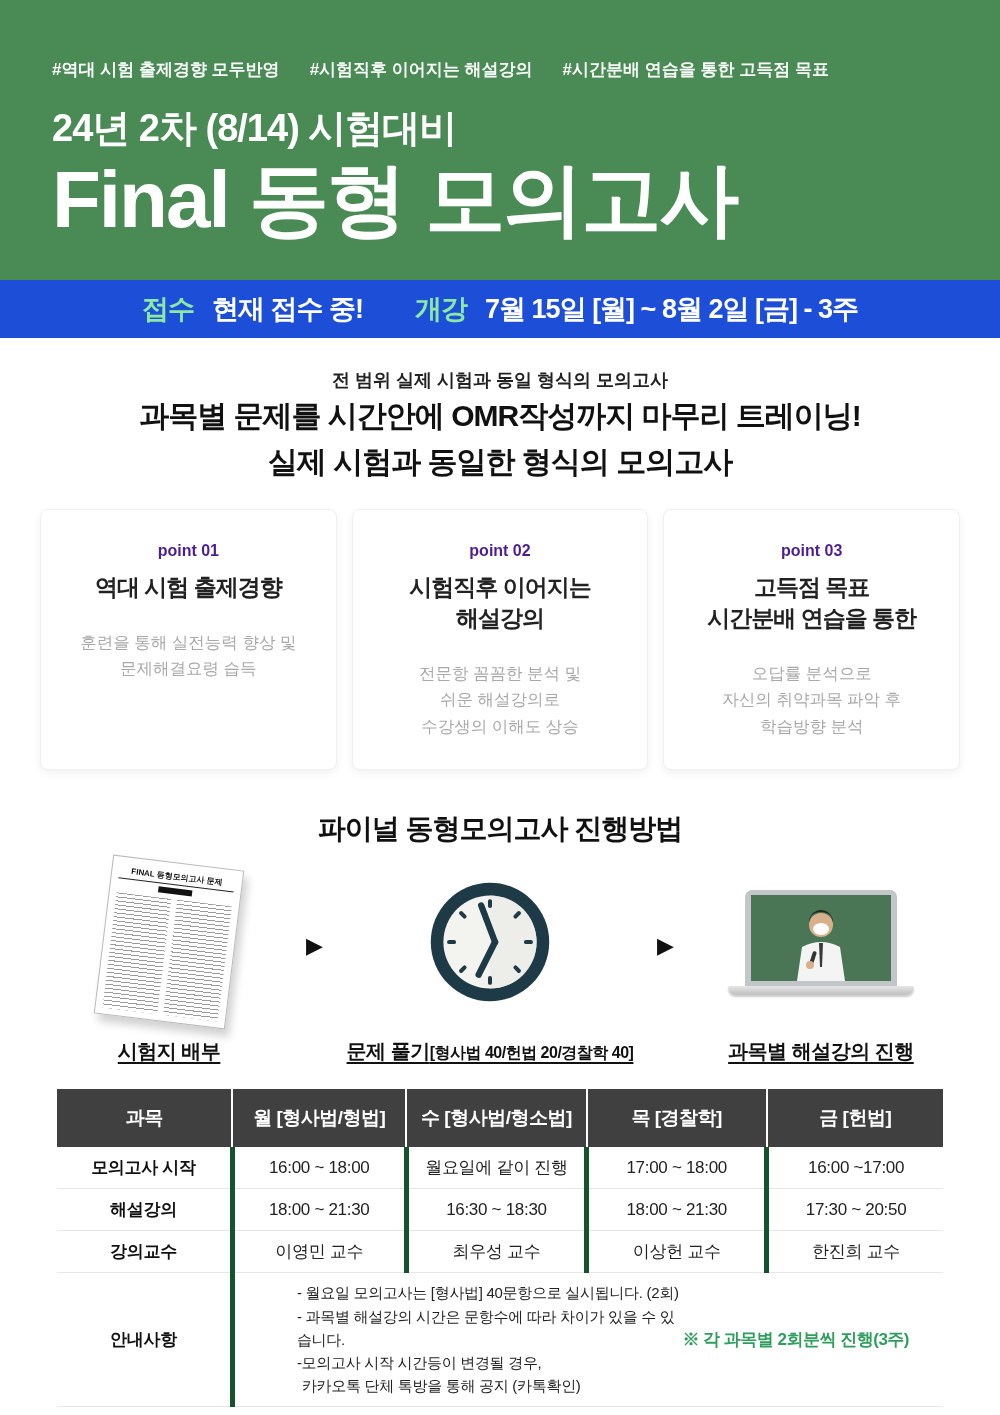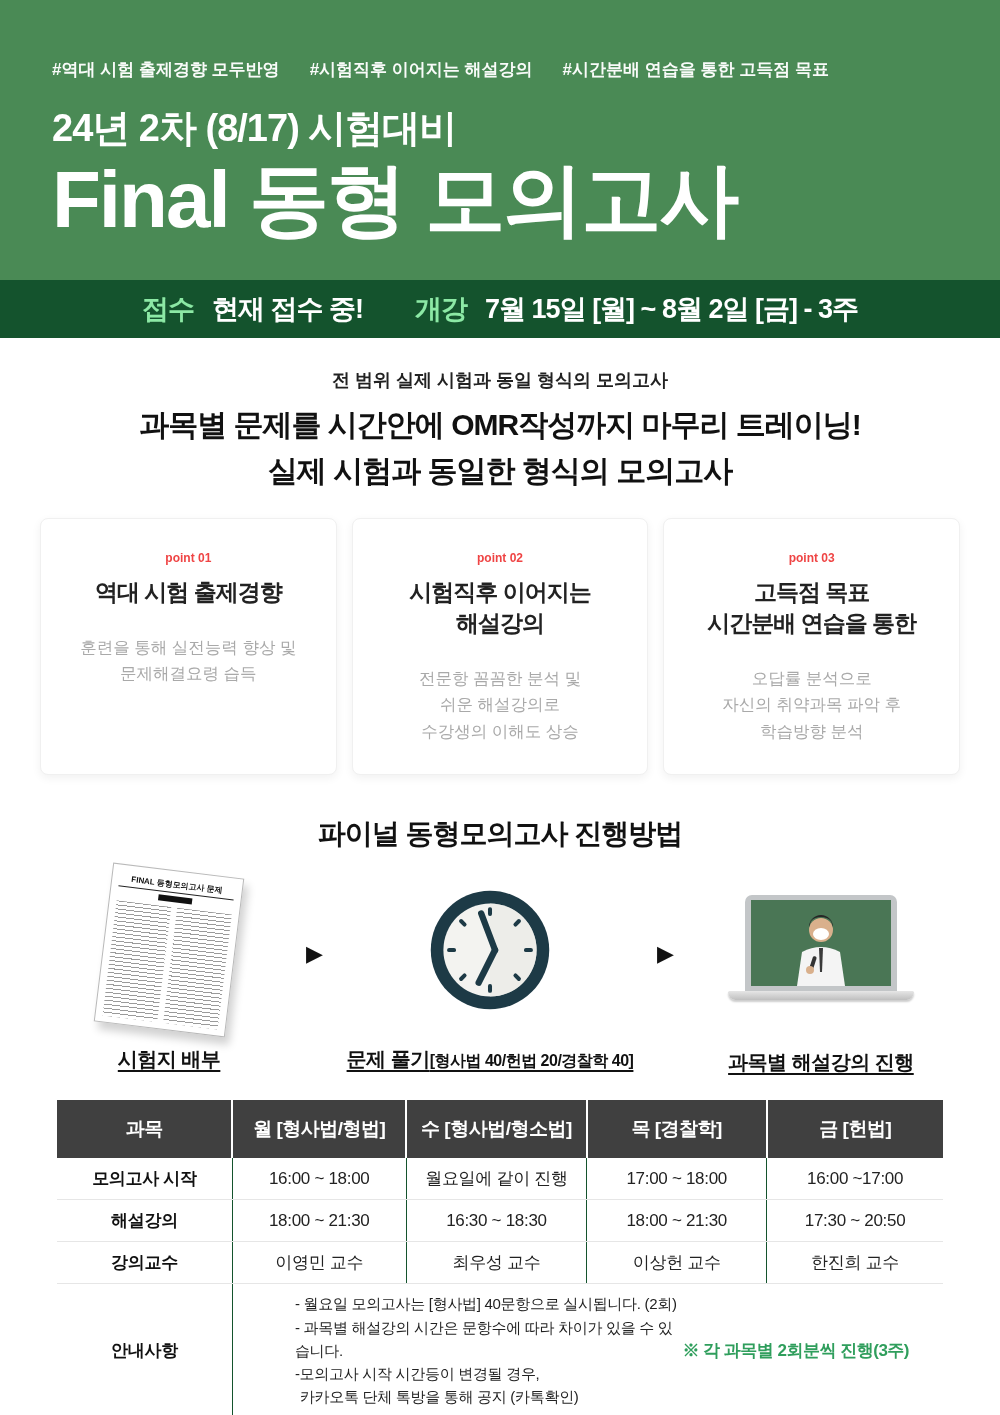--- a/index.html
+++ b/index.html
@@ -9,41 +9,41 @@
     background:#ffffff;color:#1b1b1b;
     position:relative;overflow:hidden;
     -webkit-font-smoothing:antialiased;
   }
   
   .hero{background:#4a8a55;height:280px;padding:0 0 0 52px;box-sizing:border-box;}
   .hashtags{display:flex;gap:30px;padding-top:58px;color:rgba(255,255,255,.97);font-size:17px;font-weight:600;}
   .hero-subtitle{margin-top:22px;color:#ffffff;font-size:38px;font-weight:800;letter-spacing:-1px;}
   .hero-title{margin-top:6px;color:#ffffff;font-size:80px;font-weight:800;letter-spacing:-2px;line-height:1.0;}
   
-  .info-bar{background:#14532d;height:58px;display:flex;align-items:center;justify-content:center;gap:52px;}
+  .info-bar{background:#1d4ed8;height:58px;display:flex;align-items:center;justify-content:center;gap:52px;}
   .info-pair{display:flex;align-items:baseline;gap:18px;}
   .info-key{color:#8ce9a5;font-size:27px;font-weight:800;letter-spacing:-1px;}
   .info-val{color:#ffffff;font-size:27px;font-weight:800;letter-spacing:-1px;}
   
   .intro{text-align:center;padding-top:30px;}
   .intro-small{font-size:18px;font-weight:600;color:#222;}
-  .intro-big{font-size:30px;font-weight:800;color:#111;letter-spacing:-1px;margin-top:11px;line-height:1.45;}
+  .intro-big{font-size:30px;font-weight:800;color:#111;letter-spacing:-1px;margin-top:2px;line-height:1.45;}
   
   .points{display:flex;gap:15px;margin:26px 40px 0 40px;}
   .card{flex:1;background:#fff;border:1px solid #f0f0f0;border-radius:8px;
         box-shadow:0 3px 10px rgba(0,0,0,.06);text-align:center;padding:32px 12px 30px 12px;}
-  .card-label{color:#ef4444;font-size:12px;font-weight:700;}
+  .card-label{color:#4c1d95;font-size:16px;font-weight:700;}
   .card-title{color:#222;font-size:23px;font-weight:800;letter-spacing:-1px;line-height:1.35;margin-top:12px;}
   .card-desc{color:#a9a9a9;font-size:16.5px;line-height:1.6;margin-top:26px;}
   
   .process{margin-top:40px;}
   .process-title{text-align:center;font-size:28px;font-weight:800;letter-spacing:-1px;color:#111;}
   .process-row{display:flex;align-items:center;justify-content:center;margin-top:8px;}
   .process-col{display:flex;flex-direction:column;align-items:center;}
-  .p-col1{width:270px;} .p-col2{width:330px;} .p-col3{width:290px;gap:6px;}
+  .p-col1{width:270px;} .p-col2{width:330px;} .p-col3{width:290px;}
   .arrow{font-size:22px;color:#111;margin:0 2px;padding-bottom:30px;}
   .step-label{font-size:20px;font-weight:800;color:#111;letter-spacing:-0.5px;
               text-decoration:underline;text-underline-offset:4px;text-decoration-thickness:2px;margin-top:10px;}
   .step-label .detail{font-size:16px;font-weight:600;}
   
   .paper-wrap{height:172px;display:flex;align-items:center;justify-content:center;}
   .paper{width:132px;height:160px;background:#fff;border:1px solid #b9b9b9;transform:rotate(7deg);
          box-shadow:5px 7px 9px rgba(0,0,0,.18);padding:8px 7px;box-sizing:border-box;}
   .paper-title{font-size:8px;font-weight:800;text-align:center;color:#111;border-bottom:1.5px solid #222;padding-bottom:2px;}
   .paper-badge{width:34px;height:6px;background:#111;margin:3px auto 5px auto;}
@@ -53,37 +53,37 @@
   .clock-wrap{height:172px;display:flex;align-items:center;justify-content:center;}
   
   .laptop-wrap{height:172px;display:flex;flex-direction:column;align-items:center;justify-content:center;}
   .laptop-screen{width:152px;height:96px;background:#c3c6c8;border-radius:7px 7px 0 0;padding:5px 6px;box-sizing:border-box;}
   .laptop-base{width:186px;height:9px;background:linear-gradient(#e6e6e6,#bfbfbf);border-radius:2px 2px 10px 10px;box-shadow:0 2px 2px rgba(0,0,0,.2);}
   
   table{border-collapse:collapse;width:886px;margin:0 auto;}
   .tbl1{margin-top:24px;}
   .tbl1 th{background:#404040;color:#fff;font-size:19px;font-weight:800;height:56px;border-left:2px solid #fff;letter-spacing:-0.5px;}
   .tbl1 th:first-child{border-left:none;}
-  .tbl1 td{font-size:17px;color:#222;text-align:center;height:39px;border-bottom:1px solid #e6e6e6;border-left:1px solid #14532d;letter-spacing:-0.3px;}
+  .tbl1 td{font-size:17px;color:#222;text-align:center;height:39px;border-bottom:1px solid #e6e6e6;border-left:5px solid #14532d;letter-spacing:-0.3px;}
   .tbl1 td:first-child{border-left:none;font-weight:800;color:#111;}
   .notice-cell{padding:8px 0;}
   .notice-flex{display:flex;align-items:center;justify-content:flex-end;padding:0 34px 0 62px;}
   .notice-lines{text-align:left;font-size:15px;color:#222;line-height:1.55;letter-spacing:-0.3px;}
   .notice-green{color:#2f9e5c;font-size:17px;font-weight:800;letter-spacing:-0.5px;white-space:nowrap;}
 </style>
 </head>
 <body>
 
 <div class="hero">
   <div class="hashtags">
     <span>#역대 시험 출제경향 모두반영</span>
     <span>#시험직후 이어지는 해설강의</span>
     <span>#시간분배 연습을 통한 고득점 목표</span>
   </div>
-  <div class="hero-subtitle">24년 2차 (8/17) 시험대비</div>
+  <div class="hero-subtitle">24년 2차 (8/14) 시험대비</div>
   <div class="hero-title">Final 동형 모의고사</div>
 </div>
 
 <div class="info-bar">
   <div class="info-pair">
     <span class="info-key">접수</span>
     <span class="info-val">현재 접수 중!</span>
   </div>
   <div class="info-pair">
     <span class="info-key">개강</span>

